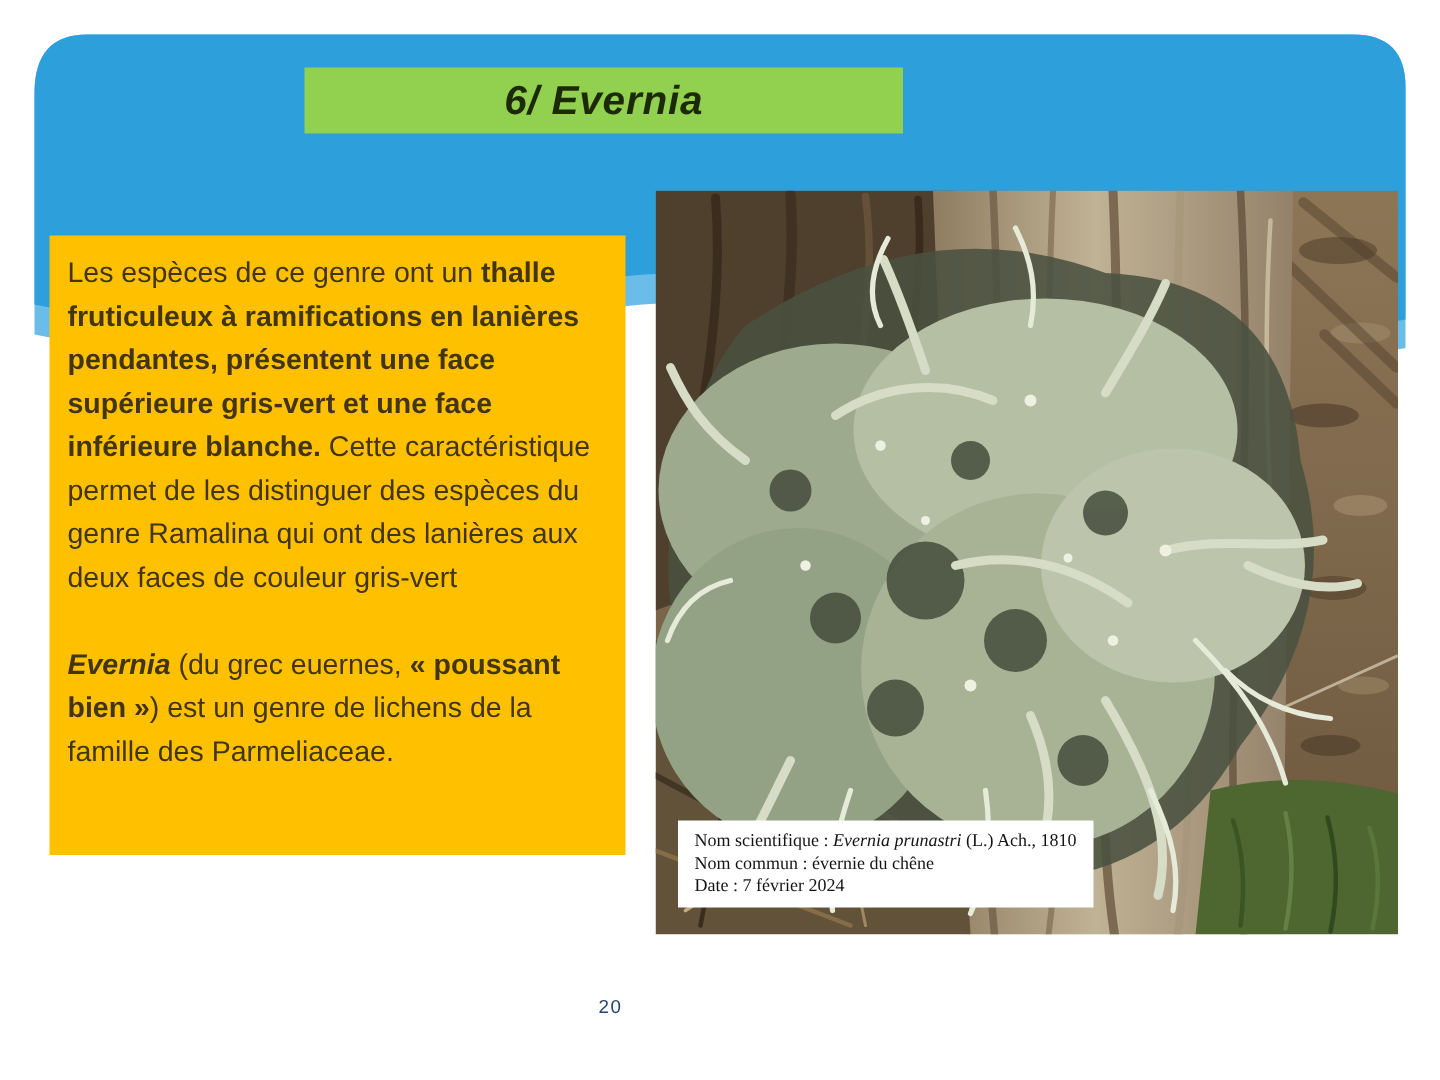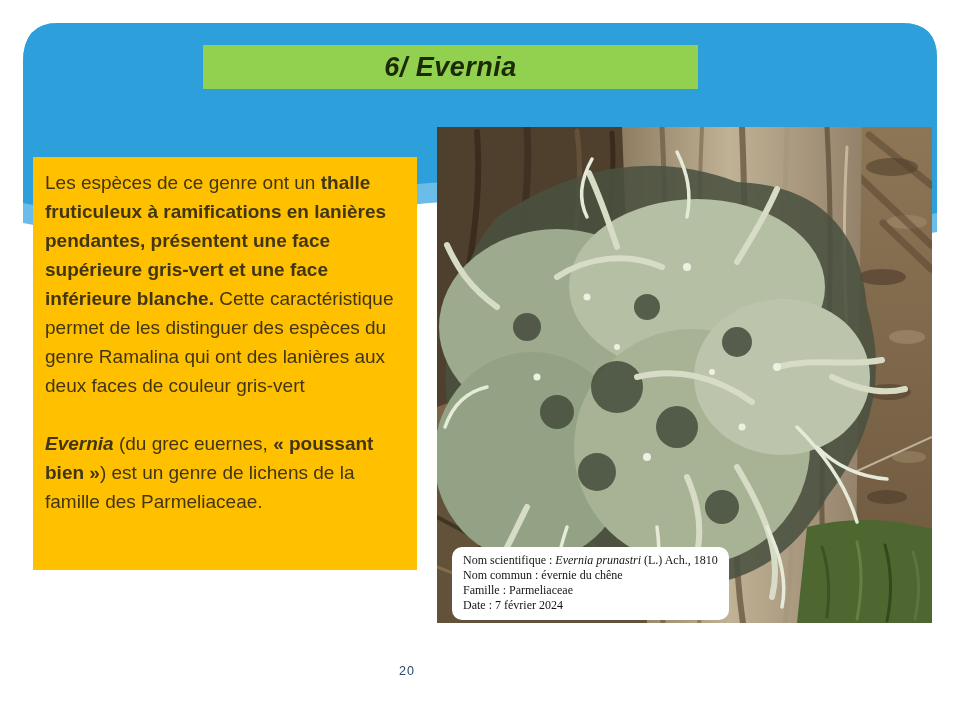--- a/index.html
+++ b/index.html
@@ -3,21 +3,21 @@
 <meta charset="utf-8">
 <style>
   html,body { margin:0; padding:0; background:#ffffff; }
   .slide {
     position:relative; width:960px; height:720px; background:#ffffff;
     overflow:hidden; font-family:"Liberation Sans", sans-serif;
   }
   .bg-decor { position:absolute; left:0; top:0; width:960px; height:720px; }
 
   .banner {
-    position:absolute; left:203px; top:45px; width:495px; height:44px;
+    position:absolute; left:203px; top:45px; width:399px; height:44px;
     background:#92d050; display:flex; align-items:center; justify-content:center;
   }
   .banner .title {
     font-size:27px; font-weight:bold; font-style:italic; color:#1c2a08;
     letter-spacing:0.5px;
   }
 
   .textbox {
     position:absolute; left:33px; top:157px; width:384px; height:413px;
     background:#ffc000; box-sizing:border-box; padding:11px 12px;
@@ -28,21 +28,21 @@
   .photo {
     position:absolute; left:437px; top:127px; width:495px; height:496px;
     overflow:hidden;
   }
   .photo svg { display:block; }
 
   .caption {
     position:absolute; left:15px; top:420px;
     background:#ffffff; padding:6px 11px 7px 11px;
     font-family:"Liberation Serif", serif; font-size:12px; line-height:15px;
-    color:#141414; white-space:nowrap;border-radius:10px;
+    color:#141414; white-space:nowrap;
   }
 
   .pagenum {
     position:absolute; left:0; top:664px; width:814px; text-align:center;
     font-size:12.5px; color:#26466b; letter-spacing:1px;
   }
 </style>
 </head>
 <body>
 
@@ -184,20 +184,19 @@
             <circle cx="100" cy="250" r="3.5"></circle>
           <circle cx="180" cy="220" r="3"></circle>
             <circle cx="275" cy="245" r="3"></circle>
         </g>
       </g>
     </svg>
 
     <div class="caption">
         <div class="rt-block"><span>Nom scientifique : </span><span style="font-style: italic;">Evernia prunastri</span><span> (L.) Ach., 1810</span></div>
         <div class="rt-block"><span>Nom commun : évernie du chêne</span></div>
-        <div class="rt-block"><span>Famille : Parmeliaceae</span></div>
         <div class="rt-block"><span>Date : 7 février 2024</span></div>
       </div>
   </figure>
 
   <div class="pagenum">20</div>
 
 </div>
 
 </body></html>

